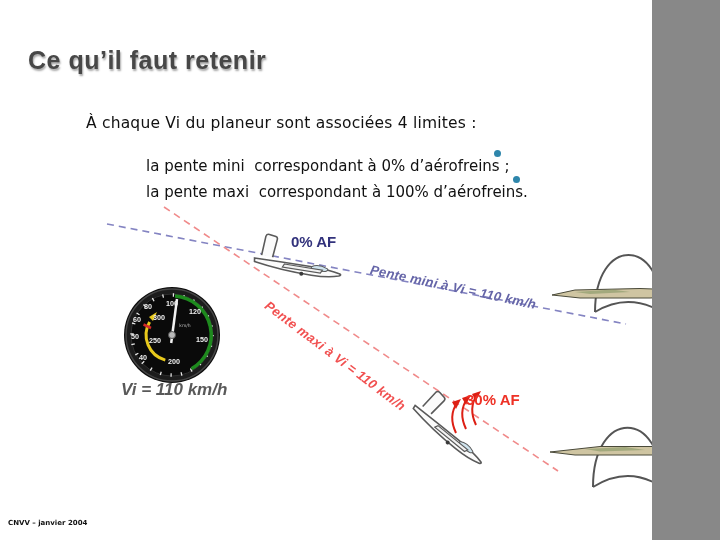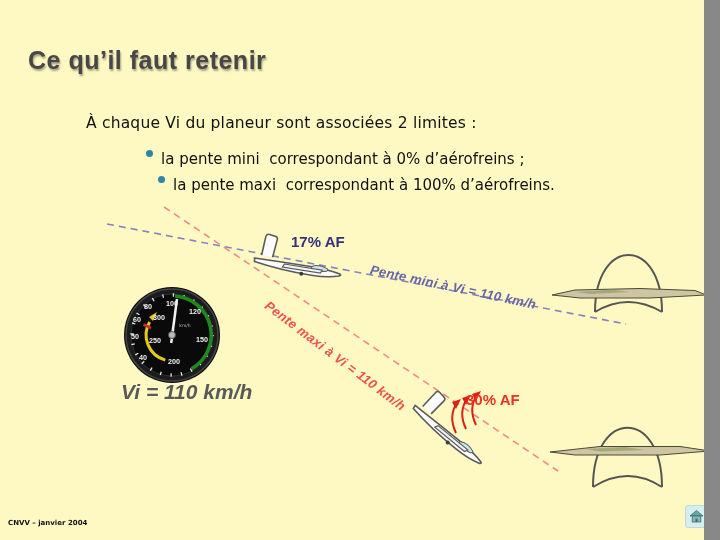--- a/index.html
+++ b/index.html
@@ -1,79 +1,79 @@
 <!DOCTYPE html>
 <html><head>
 <meta charset="utf-8">
 <style>
   html,body { margin:0; padding:0; background:#888; }
   .stage {
-    position:relative; width:704px; height:540px; background:#fef9c3;
+    position:relative; width:652px; height:540px; background:#ffffff;
     overflow:hidden; font-family:"DejaVu Sans", sans-serif;
   }
   .title {
     position:absolute; left:28px; top:46px; margin:0;
     font-family:"Liberation Sans", sans-serif;
     font-size:25px; font-weight:bold; color:#474747;
     text-shadow:1px 1.5px 2px rgba(0,0,0,0.35);
     letter-spacing:0.5px;
   }
   .intro {
     position:absolute; left:86px; top:114px;
     font-size:15.5px; color:#111; letter-spacing:0.2px;
   }
-  .bullet { position:absolute; display:flex; align-items:flex-start; }
+  .bullet { position:absolute; display:flex; align-items:flex-end;flex-direction:column; }
   .bullet .dot {
     width:7px; height:7px; border-radius:50%;
     background:#2e86ab; margin-right:8px; flex:0 0 auto;
   }
   .bullet .btxt { font-size:15px; color:#111; white-space:pre-wrap; }
   .b1 { left:146px; top:150px; }
-  .b2 { left:158px; top:176px; }
+  .b2 { left:146px; top:176px; }
 
   .diagram-svg { position:absolute; left:0; top:0; z-index:1; }
 
   .dlabel {
     position:absolute; z-index:2;
     font-family:"Liberation Sans", sans-serif; font-weight:bold;
   }
   .label-0af   { left:291px; top:233px; font-size:15px; color:#32327c; }
   .label-100af { left:466px; top:391px; font-size:15px; color:#ee3126; }
   .pente-mini {
     left:372px; top:262px; font-size:13px; font-style:italic; color:#6565a8;
     transform:rotate(12deg); transform-origin:0 0; letter-spacing:0.3px;
   }
   .pente-maxi {
     left:271px; top:298px; font-size:13px; font-style:italic; color:#f15050;
     transform:rotate(37deg); transform-origin:0 0; letter-spacing:0.3px;
   }
   .gauge-caption {
     position:absolute; left:121px; top:380px; z-index:2;
     font-family:"Liberation Sans", sans-serif;
-    font-size:21px; font-weight:bold; font-style:italic; color:#595959;
+    font-size:17px; font-weight:bold; font-style:italic; color:#595959;
   }
   .footer {
     position:absolute; left:8px; top:519px; z-index:2;
     font-size:7px; font-weight:bold; color:#111;
   }
   .home-btn {
     position:absolute; left:685px; top:505px; width:23px; height:23px; z-index:3;
     background:#d9eeee; border:1px solid #bcdadc; border-radius:3px;
     display:flex; align-items:center; justify-content:center;
     box-sizing:border-box; cursor:pointer;
   }
 </style>
 </head>
 <body>
 
 <div class="stage">
 
   <h1 class="title">Ce qu’il faut retenir</h1>
 
-  <div class="intro">À chaque Vi du planeur sont associées 2 limites :</div>
+  <div class="intro">À chaque Vi du planeur sont associées 4 limites :</div>
 
   <div class="bullet b1">
     <span class="dot"></span>
     <span class="btxt">la pente mini  correspondant à 0% d’aérofreins ;</span>
   </div>
   <div class="bullet b2">
     <span class="dot"></span>
     <span class="btxt">la pente maxi  correspondant à 100% d’aérofreins.</span>
   </div>
 
@@ -137,21 +137,21 @@
         <text x="137" y="322">60</text>
         <text x="135" y="339">50</text>
         <text x="143" y="360">40</text>
       </g>
       <text x="185" y="327" font-size="4.5" fill="#bbbbbb" text-anchor="middle">km/h</text>
       <line x1="171.2" y1="343" x2="177" y2="299" stroke="#f2f2f2" stroke-width="2.5"></line>
       <circle cx="172" cy="335" r="3.5" fill="#b9b9b9" stroke="#555" stroke-width="1"></circle>
     </g>
   </svg>
 
-  <div class="dlabel label-0af">17% AF</div>
+  <div class="dlabel label-0af">0% AF</div>
   <div class="dlabel label-100af">30% AF</div>
   <div class="dlabel pente-mini">Pente mini à Vi = 110 km/h</div>
   <div class="dlabel pente-maxi">Pente maxi à Vi = 110 km/h</div>
 
   <div class="gauge-caption">Vi = 110 km/h</div>
 
   <div class="footer">CNVV – janvier 2004</div>
 
   <div class="home-btn">
     <svg width="15" height="15" viewBox="0 0 15 15">

